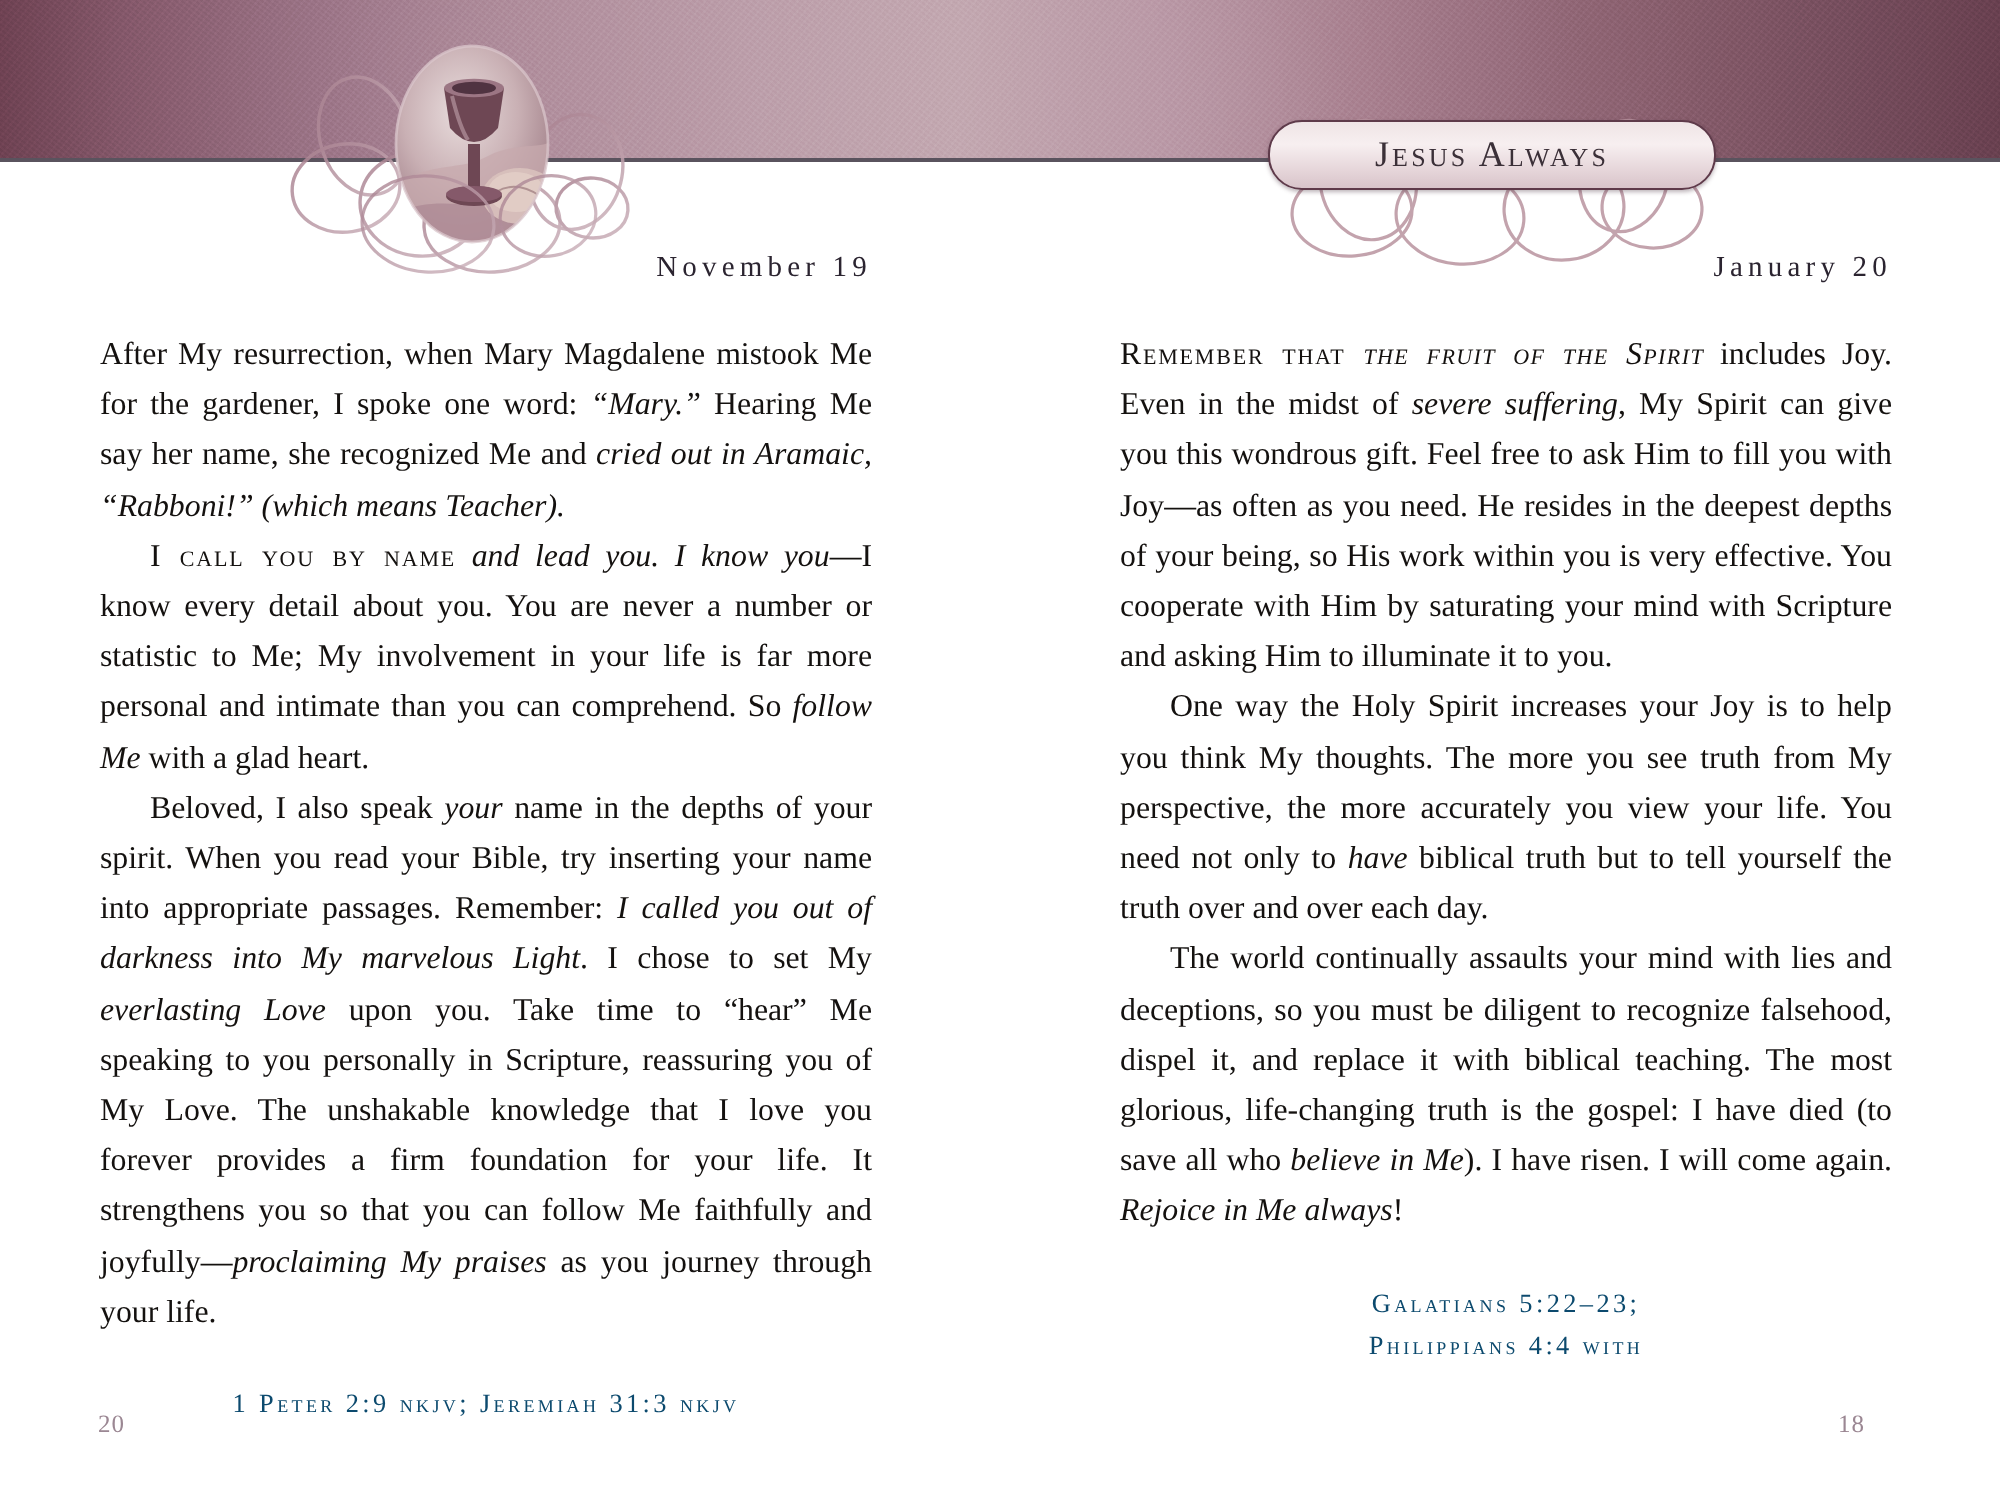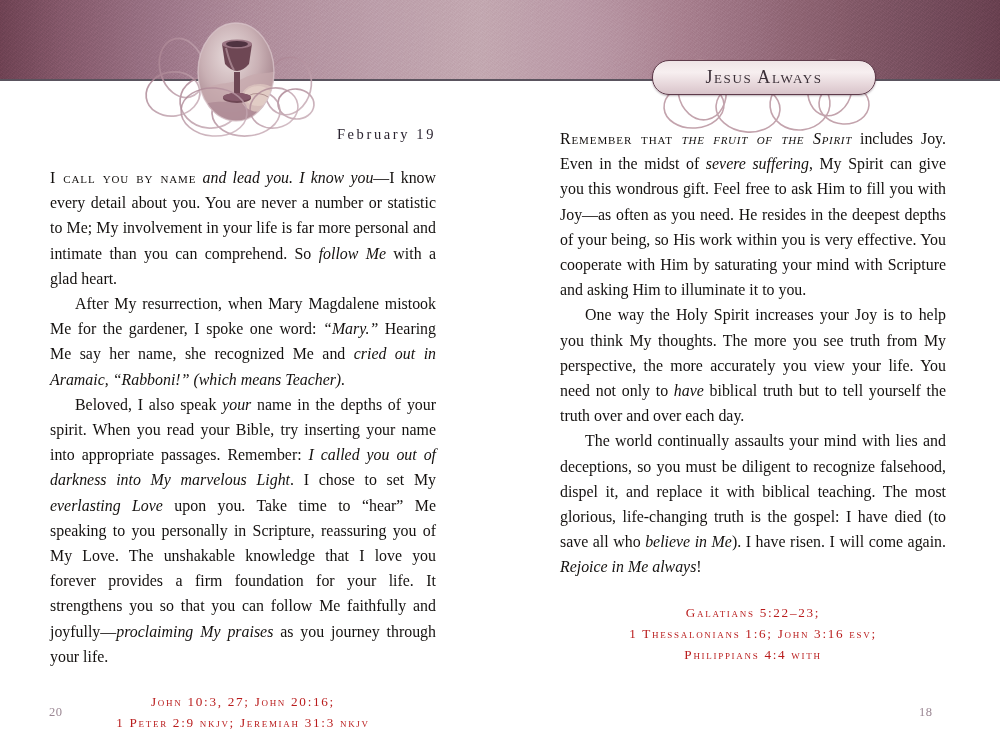--- a/index.html
+++ b/index.html
@@ -77,21 +77,21 @@
     top: 16px;
     width: 220px;
     height: 124px;
     pointer-events: none;
   }
   .ornament-left svg { display: block; }
 
   
   .ornament-right {
     position: absolute;
-    left: 630px;
+    left: 612px;
     top: 46px;
     width: 300px;
     height: 90px;
     pointer-events: none;
   }
   .title-pill {
     position: absolute;
     left: 22px;
     top: 14px;
     width: 222px;
@@ -157,21 +157,21 @@
   }
 
   .refs {
     margin-top: 22px;
     text-align: center;
     font-family: "Liberation Serif", "DejaVu Serif", serif;
     font-size: 13.2px;
     font-variant: small-caps;
     letter-spacing: 1.7px;
     line-height: 21px;
-    color: #b91c1c;
+    color: #0c4a6e;
   }
   .refs div { white-space: nowrap; }
 
   
   .folio {
     position: absolute;
     top: 705px;
     font-family: "Liberation Serif", "DejaVu Serif", serif;
     font-size: 12.5px;
     color: #9b8793;
@@ -251,49 +251,48 @@
         <ellipse cx="200" cy="42" rx="22" ry="28" transform="rotate(12 200 42)"></ellipse>
         <ellipse cx="214" cy="58" rx="25" ry="20" transform="rotate(3 214 58)"></ellipse>
       </g>
     </svg>
     <div class="title-pill">
       <span class="title-pill-text">Jesus Always</span>
     </div>
   </div>
 
   <div class="column left">
-    <div class="date-heading">February 19</div>
+    <div class="date-heading">November 19</div>
 
     <div class="body-text">
+      <p><span>After My resurrection, when Mary Magdalene mistook Me for the gardener, I spoke one word: </span><span class="ital">“Mary.”</span><span> Hearing Me say her name, she recognized Me and </span><span class="ital">cried out in Aramaic, “Rabboni!” (which means Teacher).</span></p>
+
       <p><span class="lead-caps">I call you by name</span><span class="ital"> and lead you. I know you</span><span>—I know every detail about you. You are never a number or statistic to Me; My involvement in your life is far more personal and intimate than you can comprehend. So </span><span class="ital">follow Me</span><span> with a glad heart.</span></p>
 
-      <p><span>After My resurrection, when Mary Magdalene mistook Me for the gardener, I spoke one word: </span><span class="ital">“Mary.”</span><span> Hearing Me say her name, she recognized Me and </span><span class="ital">cried out in Aramaic, “Rabboni!” (which means Teacher).</span></p>
-
       <p><span>Beloved, I also speak </span><span class="ital">your</span><span> name in the depths of your spirit. When you read your Bible, try inserting your name into appropriate passages. Remember: </span><span class="ital">I called you out of darkness into My marvelous Light</span><span>. I chose to set My </span><span class="ital">everlasting Love</span><span> upon you. Take time to “hear” Me speaking to you personally in Scripture, reassuring you of My Love. The unshakable knowledge that I love you forever provides a firm foundation for your life. It strengthens you so that you can follow Me faithfully and joyfully—</span><span class="ital">proclaiming My praises</span><span> as you journey through your life.</span></p>
     </div>
 
     <div class="refs">
-      <div>John 10:3, 27; John 20:16;</div>
       <div>1 Peter 2:9 nkjv; Jeremiah 31:3 nkjv</div>
     </div>
   </div>
 
   <div class="column right">
+    <div class="date-heading">January 20</div>
 
     <div class="body-text">
       <p><span class="lead-caps">Remember that </span><span class="ital-caps">the fruit of the Spirit</span><span> includes Joy. Even in the midst of </span><span class="ital">severe suffering</span><span>, My Spirit can give you this wondrous gift. Feel free to ask Him to fill you with Joy—as often as you need. He resides in the deepest depths of your being, so His work within you is very effective. You cooperate with Him by saturating your mind with Scripture and asking Him to illuminate it to you.</span></p>
 
       <p><span>One way the Holy Spirit increases your Joy is to help you think My thoughts. The more you see truth from My perspective, the more accurately you view your life. You need not only to </span><span class="ital">have</span><span> biblical truth but to tell yourself the truth over and over each day.</span></p>
 
       <p><span>The world continually assaults your mind with lies and deceptions, so you must be diligent to recognize falsehood, dispel it, and replace it with biblical teaching. The most glorious, life-changing truth is the gospel: I have died (to save all who </span><span class="ital">believe in Me</span><span>). I have risen. I will come again. </span><span class="ital">Rejoice in Me always</span><span>!</span></p>
     </div>
 
     <div class="refs">
       <div>Galatians 5:22–23;</div>
-      <div>1 Thessalonians 1:6; John 3:16 esv;</div>
       <div>Philippians 4:4 with</div>
     </div>
   </div>
 
   <div class="folio left">20</div>
   <div class="folio right">18</div>
 
 </div>
 
 </body></html>

